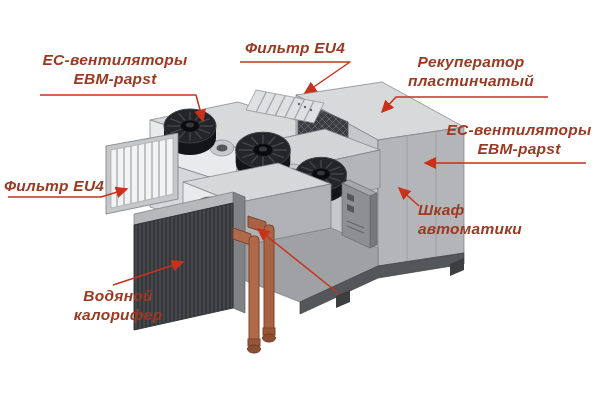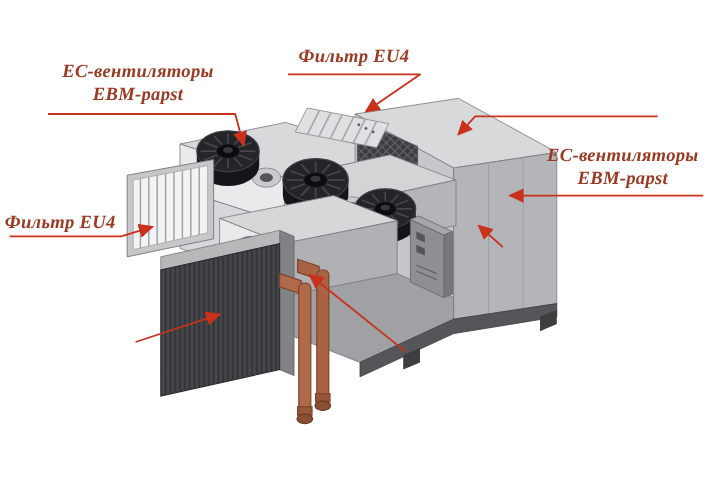--- a/index.html
+++ b/index.html
@@ -1,18 +1,18 @@
 <!DOCTYPE html>
 <html><head>
 <meta charset="utf-8">
 <style>
   html,body{margin:0;padding:0;background:#ffffff;}
   .scene{
     position:relative;width:600px;height:403px;background:#ffffff;
-    overflow:hidden;font-family:Liberation Serif, serif;
+    overflow:hidden;font-family:Liberation Sans, sans-serif;
   }
   svg.layer{position:absolute;left:0;top:0;}
   .label{
     position:absolute;font-style:italic;font-weight:700;font-size:15.5px;
     line-height:1.25;color:#9a3a23;white-space:pre-line;letter-spacing:.25px;
   }
   .t-center{text-align:center;}
   .t-left{text-align:left;}
 </style>
 </head>
@@ -186,22 +186,28 @@
       <polyline points="113,285 183,262" marker-end="url(#arrow)" stroke="#c9311b"></polyline>
       <polyline points="338,293 258,229" marker-end="url(#arrow)" stroke="#c9311b"></polyline>
     </g>
   </svg>
 
   <div class="label t-center" style="left:30px;top:50px;width:170px;">ЕС-вентиляторы
 EBM-papst</div>
 
   <div class="label t-center" style="left:235px;top:38px;width:120px;">Фильтр EU4</div>
 
+  <div class="label t-center" style="left:390px;top:52px;width:162px;">Рекуператор
+пластинчатый</div>
 
   <div class="label t-center" style="left:446px;top:120px;width:146px;">ЕС-вентиляторы
 EBM-papst</div>
 
+  <div class="label t-left" style="left:418px;top:200px;width:120px;">Шкаф
+автоматики</div>
 
   <div class="label t-left" style="left:4px;top:176px;width:106px;">Фильтр EU4</div>
 
+  <div class="label t-center" style="left:62px;top:286px;width:112px;">Водяной
+калорифер</div>
 
 
 </div>
 
 </body></html>

